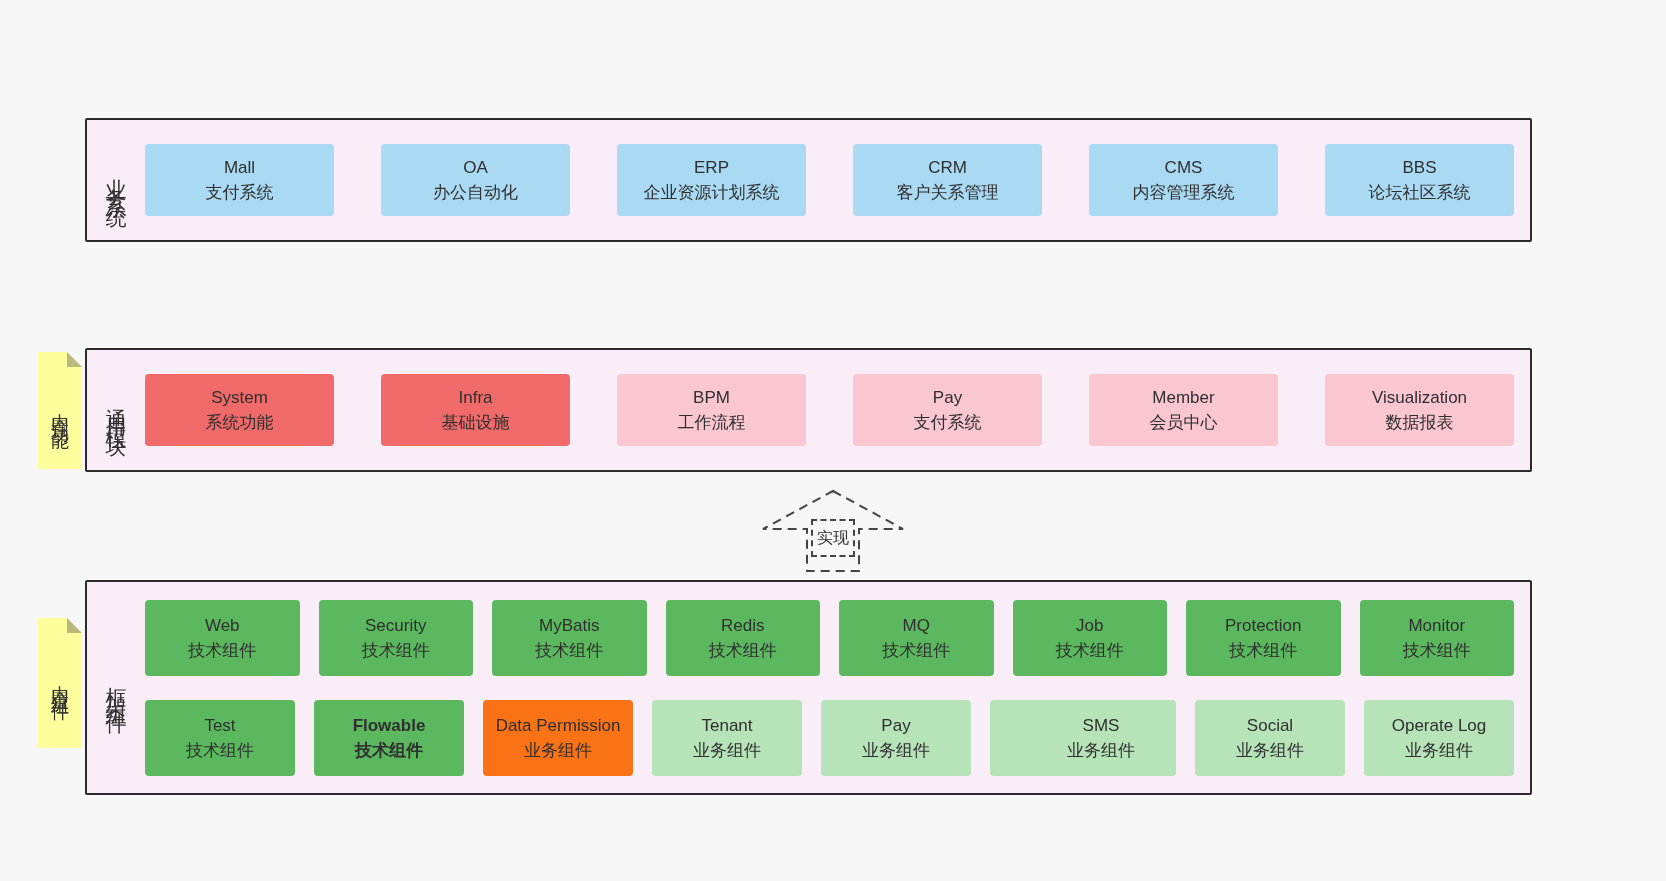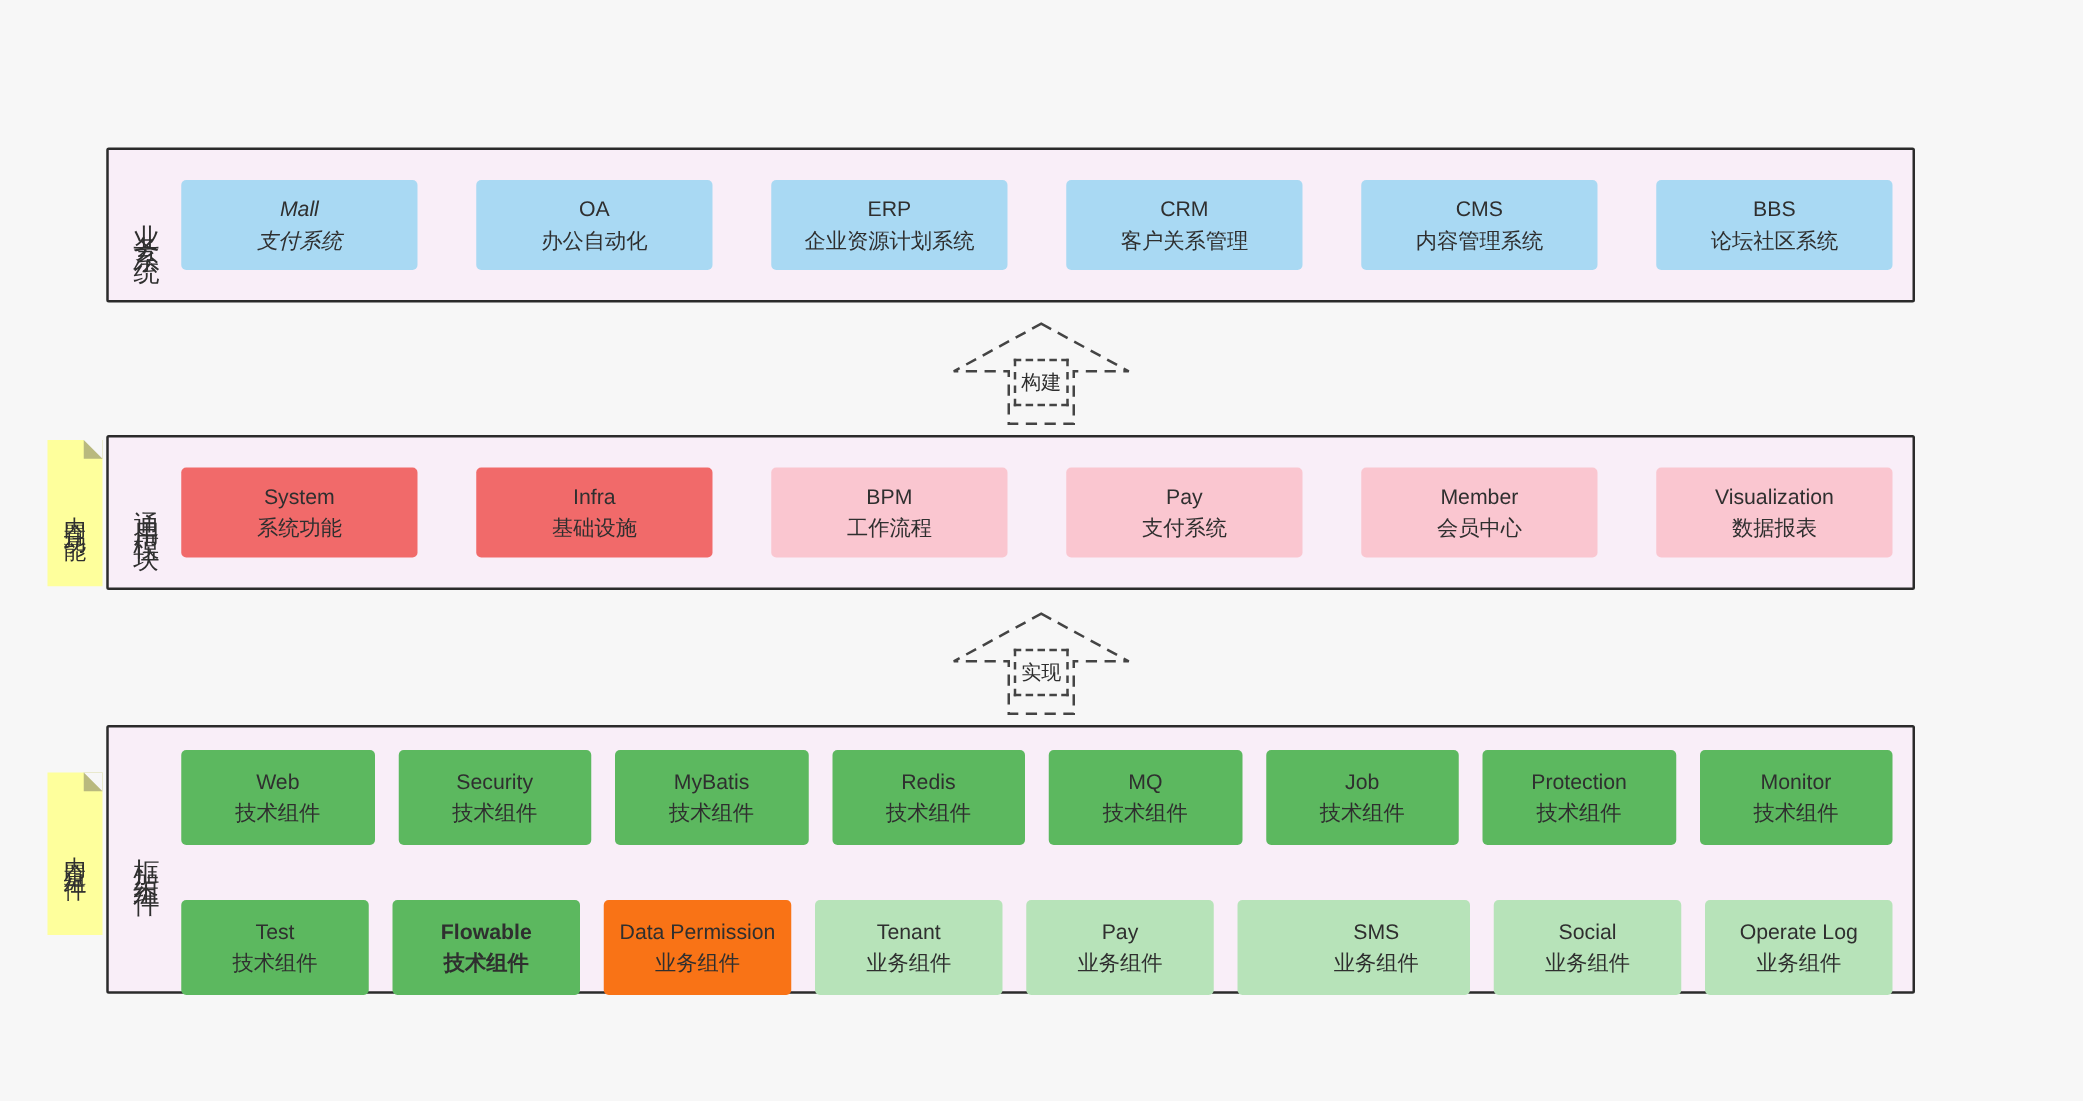--- a/index.html
+++ b/index.html
@@ -47,21 +47,21 @@
 
   .boxes-area {
     flex: 1;
     display: flex;
     flex-direction: column;
     justify-content: center;
     gap: 24px;
     padding-right: 16px;
   }
   .box-row { display: flex; gap: 47px; }
-  #panel-framework .box-row { gap: 19px; margin-top: 20px; }
+  #panel-framework .box-row { gap: 19px; }
 
   .node {
     flex: 1;
     height: 72px;
     border-radius: 4px;
     display: flex;
     flex-direction: column;
     align-items: center;
     justify-content: center;
     text-align: center;
@@ -130,21 +130,21 @@
 <body>
 
 <div id="stage">
 
   <div class="panel" id="panel-business">
     <div class="side-col">
       <div class="side-label">业务系统</div>
     </div>
     <div class="boxes-area">
         <div class="box-row">
-          <div class="node" style="background: rgb(169, 217, 243); font-style: italic;">
+          <div class="node" style="background: rgb(169, 217, 243);">
             <div class="node-title">Mall</div>
             <div class="node-subtitle">支付系统</div>
           </div>
           <div class="node" style="background: rgb(169, 217, 243);">
             <div class="node-title">OA</div>
             <div class="node-subtitle">办公自动化</div>
           </div>
           <div class="node" style="background: rgb(169, 217, 243);">
             <div class="node-title">ERP</div>
             <div class="node-subtitle">企业资源计划系统</div>
@@ -158,26 +158,20 @@
             <div class="node-subtitle">内容管理系统</div>
           </div>
           <div class="node" style="background: rgb(169, 217, 243);">
             <div class="node-title">BBS</div>
             <div class="node-subtitle">论坛社区系统</div>
           </div>
         </div>
       </div>
   </div>
 
-  <div class="arrow" id="arrow-build">
-    <svg width="144" height="84" viewBox="0 0 144 84">
-      <polygon points="72,2 142,40 98,40 98,82 46,82 46,40 2,40" fill="none" stroke="#444" stroke-width="2" stroke-dasharray="9 6"></polygon>
-    </svg>
-    <div class="arrow-label">构建</div>
-  </div>
 
   <div class="sticky" id="sticky-features">
     <div class="sticky-label">内置功能</div>
   </div>
   <div class="panel" id="panel-common">
     <div class="side-col">
       <div class="side-label">通用模块</div>
     </div>
     <div class="boxes-area">
         <div class="box-row">

